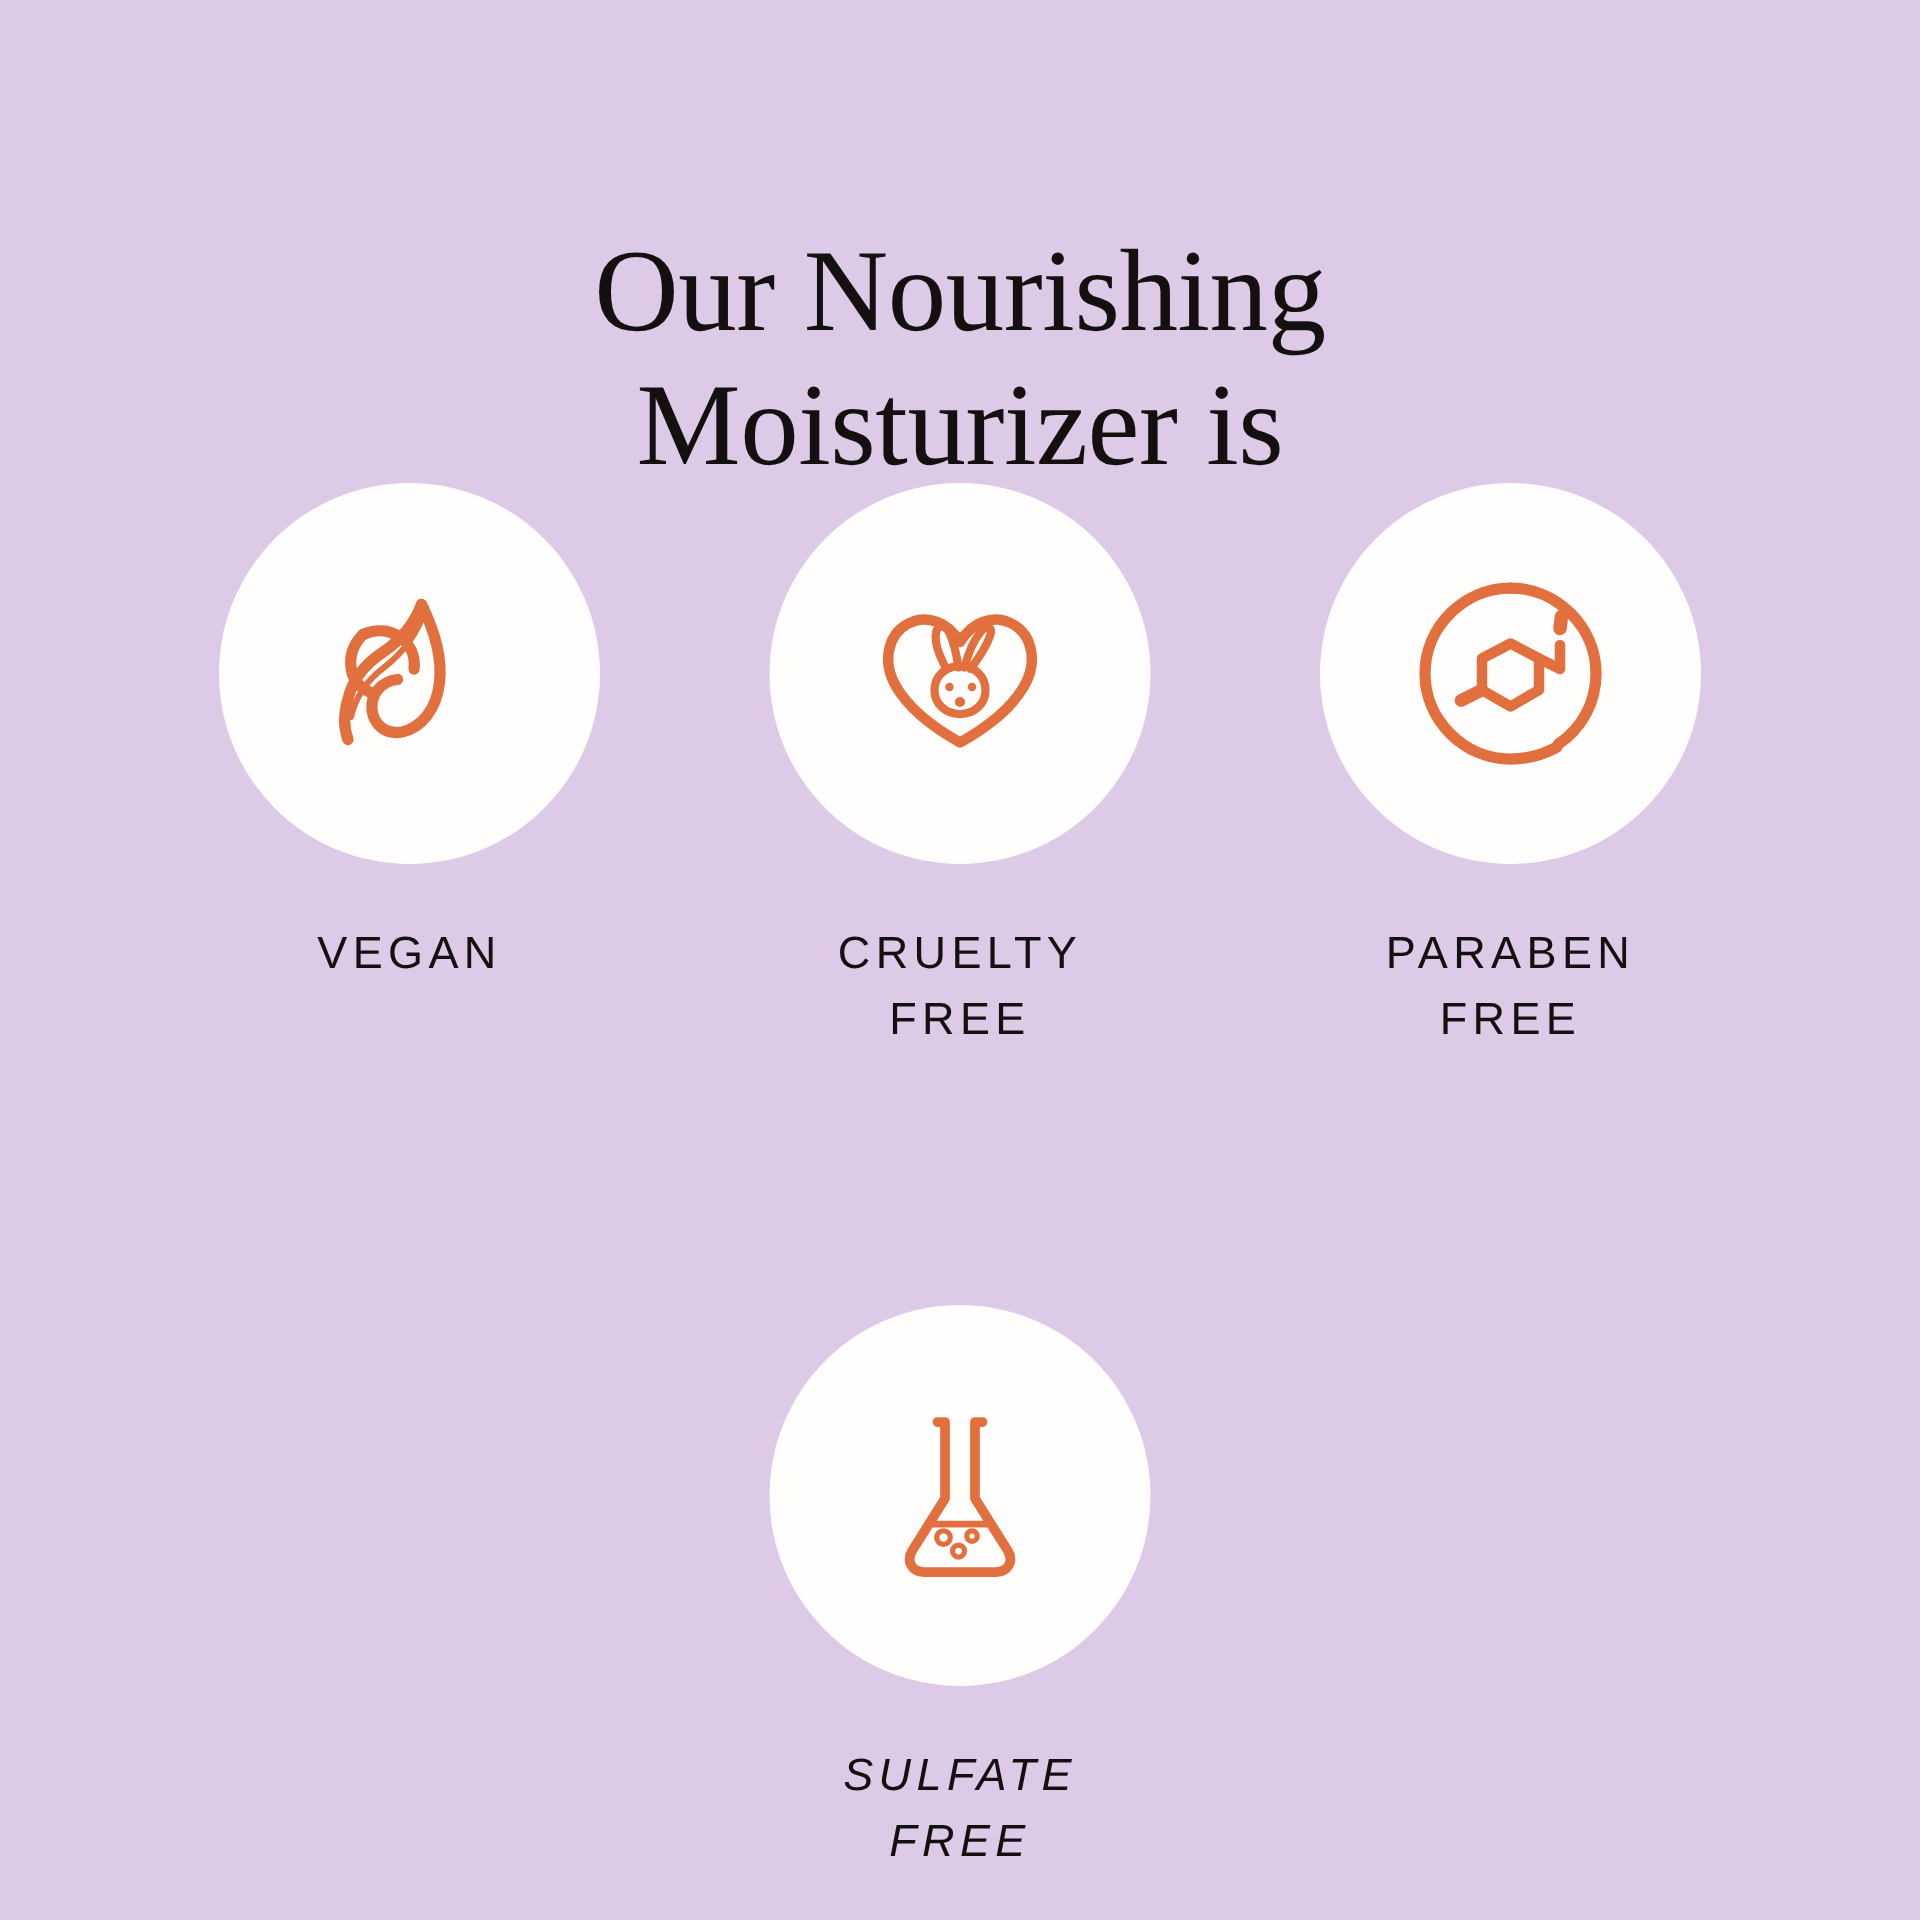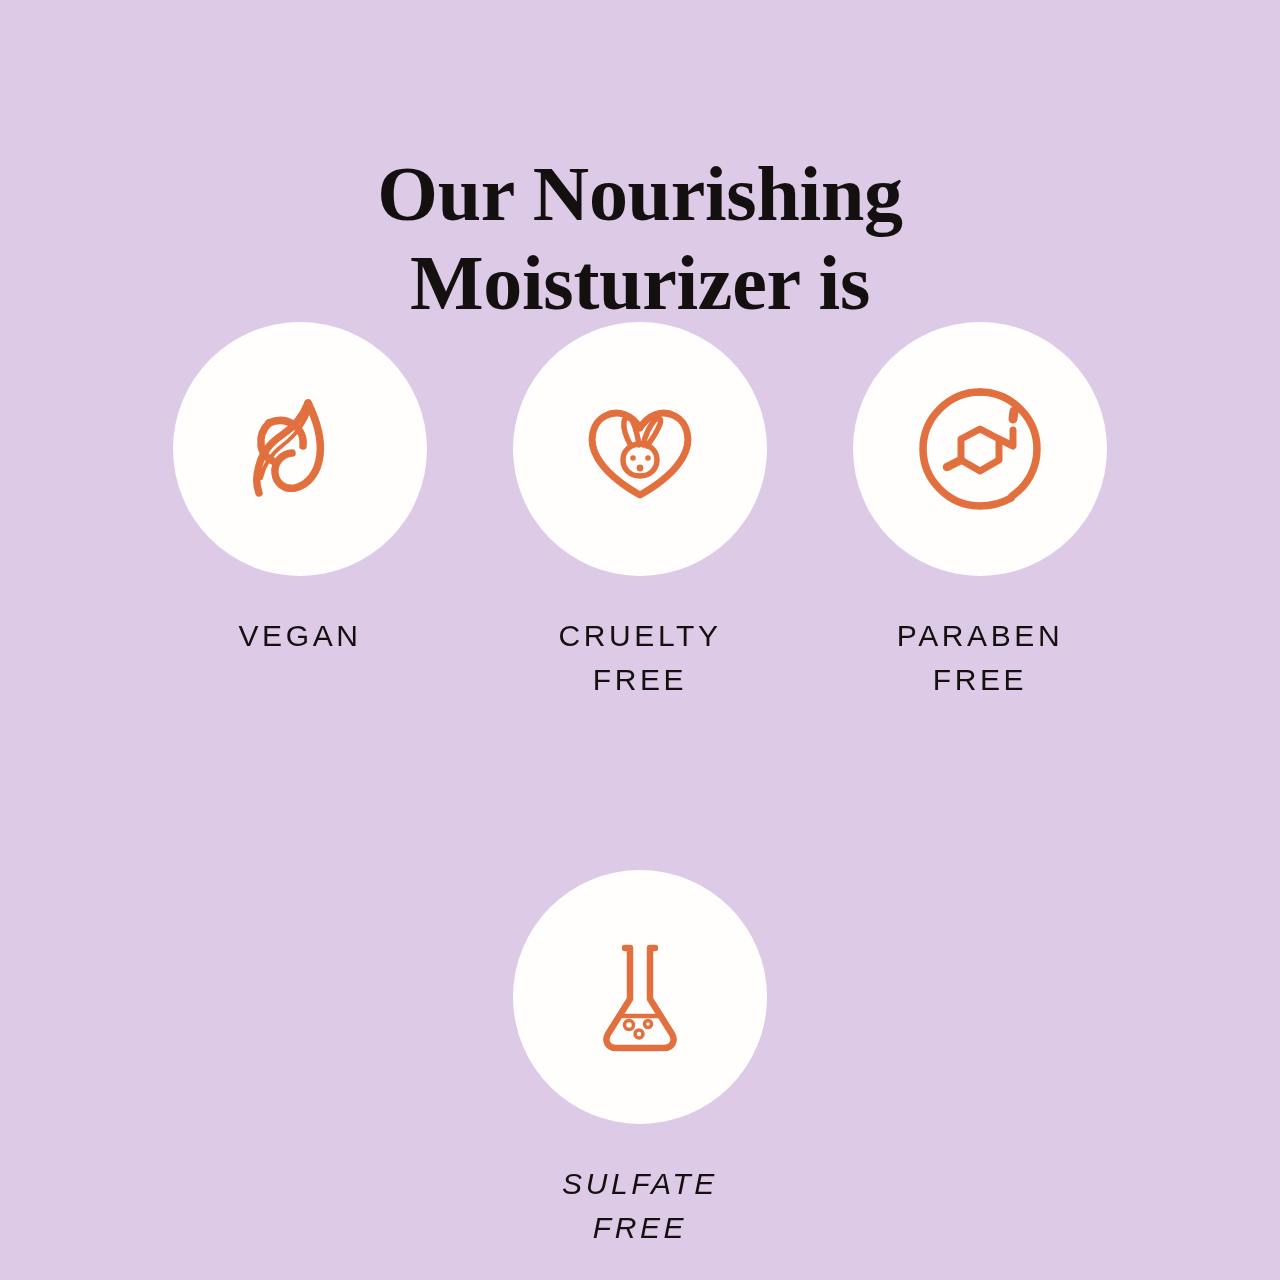--- a/index.html
+++ b/index.html
@@ -25,39 +25,39 @@
   
   .heading {
     position: absolute;
     top: 98px;
     left: 0;
     width: 1280px;
     text-align: center;
     font-family: "Liberation Serif", "DejaVu Serif", serif;
     font-size: 78px;
     line-height: 1.14;
-    font-weight: 700;
+    font-weight: 400;
     color: #14100F;
     letter-spacing: -0.3px;
   }
   .heading .hl { display: block; }
 
   
   .badges {
     position: absolute;
     top: 322px;
     left: 0;
     width: 1280px;
   }
   .badge-row {
     display: flex;
     justify-content: center;
     align-items: flex-start;
   }
-  .badge-row.row-1 { gap: 86px; }
+  .badge-row.row-1 { gap: 113px; }
   .badge-row.row-2 { gap: 200px; margin-top: 167px; font-style: italic; }
 
   .badge {
     width: 254px;
     display: flex;
     flex-direction: column;
     align-items: center;
   }
   .badge-circle {
     width: 254px;

